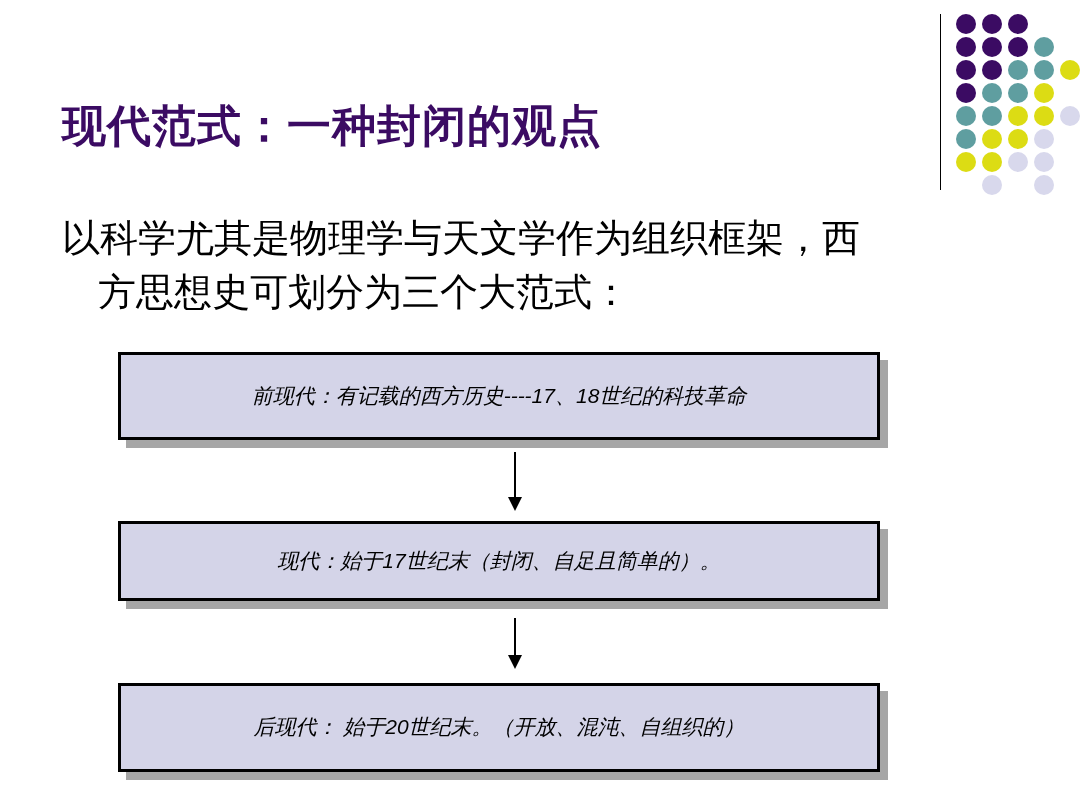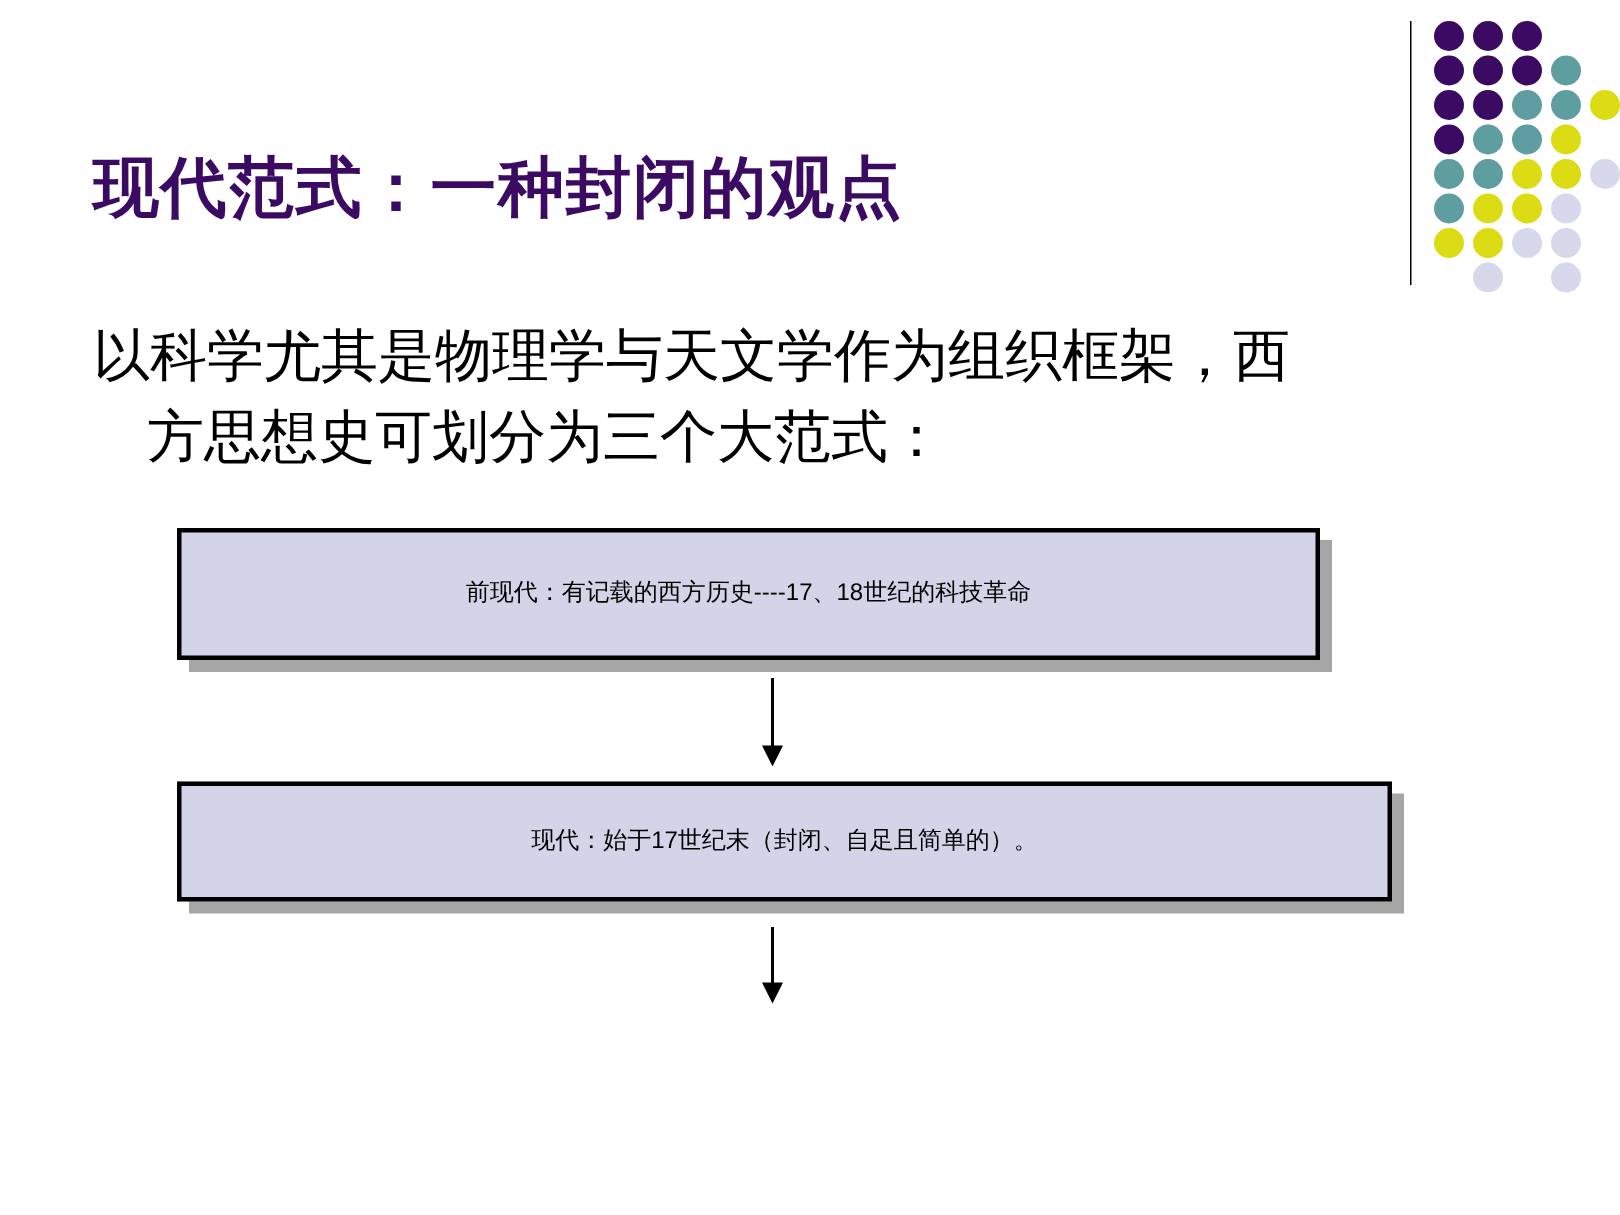--- a/index.html
+++ b/index.html
@@ -111,26 +111,27 @@
     height: 100%;
     background: #D4D4E8;
     border: 3px solid #000000;
     box-sizing: border-box;
     display: flex;
     align-items: center;
     justify-content: center;
     text-align: center;
   }
   .flow-box-text {
-    font-size: 16px;
+    font-size: 21px;
     color: #000000;
     line-height: 1.55;
     padding: 0 14px;
     width: 100%;
     box-sizing: border-box;
+    font-style: italic;
   }
   .flow-box-text .ln {
     display: block;
   }
   .flow-box-text .ln-indent {
     display: block;
     padding-left: 132px;
   }
 
   
@@ -205,28 +206,36 @@
 
   <div id="flow">
       <div class="flow-box-wrap" style="left: 118px; top: 352px; width: 762px; height: 88px;">
         <div class="flow-box-shadow" style="background: rgb(166, 166, 166);"></div>
         <div class="flow-box" style="background: rgb(212, 212, 232); border-color: rgb(0, 0, 0);">
           <div class="flow-box-text">
             <span class="ln">前现代：有记载的西方历史----17、18世纪的科技革命</span>
           </div>
         </div>
       </div>
-      <div class="flow-box-wrap" style="left: 118px; top: 521px; width: 762px; height: 80px; padding-left: 48px;">
+      <div class="flow-box-wrap" style="left: 118px; top: 521px; width: 762px; height: 80px;">
         <div class="flow-box-shadow" style="background: rgb(166, 166, 166);"></div>
         <div class="flow-box" style="background: rgb(212, 212, 232); border-color: rgb(0, 0, 0);">
           <div class="flow-box-text">
             <span class="ln">现代：始于17世纪末（封闭、自足且简单的）。</span>
           </div>
         </div>
       </div>
+      <div class="flow-box-wrap" style="left: 118px; top: 683px; width: 762px; height: 89px;">
+        <div class="flow-box-shadow" style="background: rgb(166, 166, 166);"></div>
+        <div class="flow-box" style="background: rgb(212, 212, 232); border-color: rgb(0, 0, 0);">
+          <div class="flow-box-text">
+            <span class="ln">后现代： 始于20世纪末。（开放、混沌、自组织的）</span>
+          </div>
+        </div>
+      </div>
       <div class="flow-arrow" style="left: 514px; top: 452px; width: 2px; height: 58px;">
         <div class="arrow-shaft" style="height: 46px;"></div>
         <div class="arrow-head" style="top: 45px;"></div>
       </div>
       <div class="flow-arrow" style="left: 514px; top: 618px; width: 2px; height: 50px;">
         <div class="arrow-shaft" style="height: 38px;"></div>
         <div class="arrow-head" style="top: 37px;"></div>
       </div>
     </div>
 

